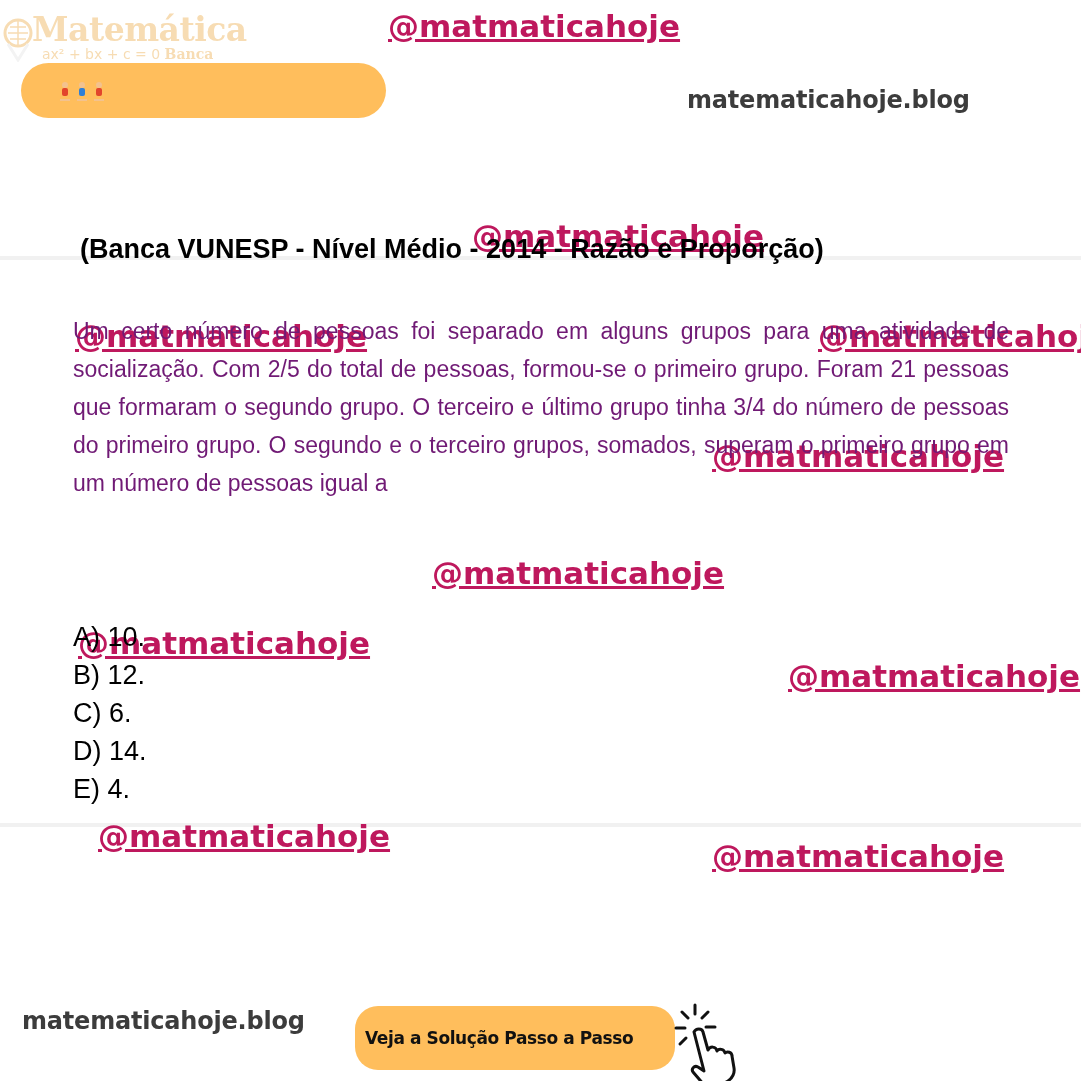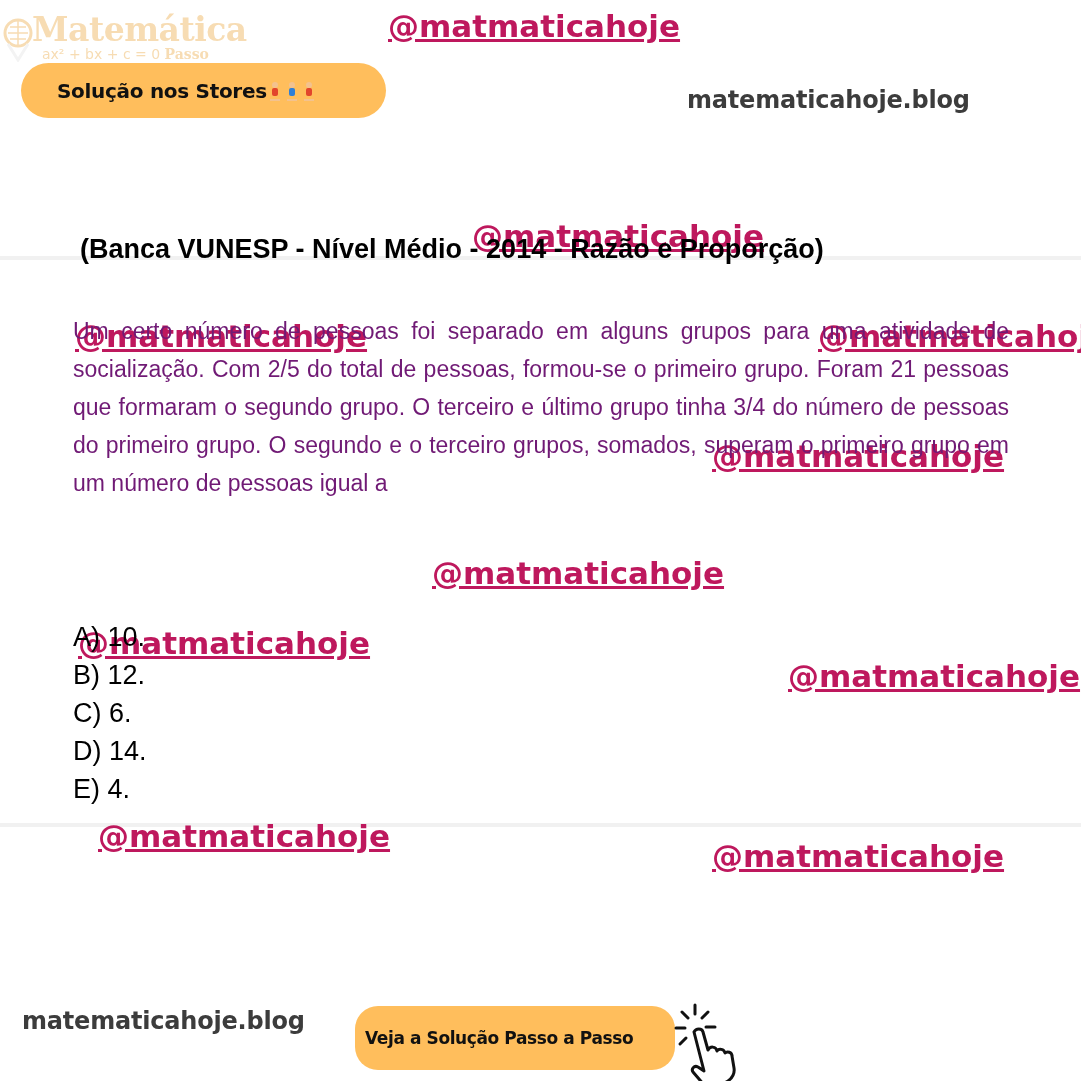--- a/index.html
+++ b/index.html
@@ -90,26 +90,25 @@
 
 <div class="logo">
   <svg class="logo-pin" viewBox="0 0 32 44">
     <circle cx="16" cy="15" r="13" fill="none" stroke="#f7dcb3" stroke-width="3"></circle>
     <path d="M6 15 h20 M16 3 v24 M8 9 h16 M8 21 h16" stroke="#f7dcb3" stroke-width="1.5" fill="none"></path>
     <path d="M6 26 L16 42 L26 26" fill="none" stroke="#f3f3f3" stroke-width="3"></path>
   </svg>
   <div class="logo-title">Matemática</div>
   <div class="logo-formula">
     <span>ax² + bx + c = 0</span>
-    <span class="logo-hoje">Passo</span>
+    <span class="logo-hoje">Banca</span>
   </div>
 </div>
 
 <div class="pill-top">
-  <span class="pill-top-label">Solução nos Stores</span>
   <span class="runners">
     <span class="runner">
         <span class="head"></span>
         <span class="body" style="background:#e2452c;"></span>
         <span class="legs"></span>
       </span>
     <span class="runner">
         <span class="head"></span>
         <span class="body" style="background:#2f7fd6;"></span>
         <span class="legs"></span>

